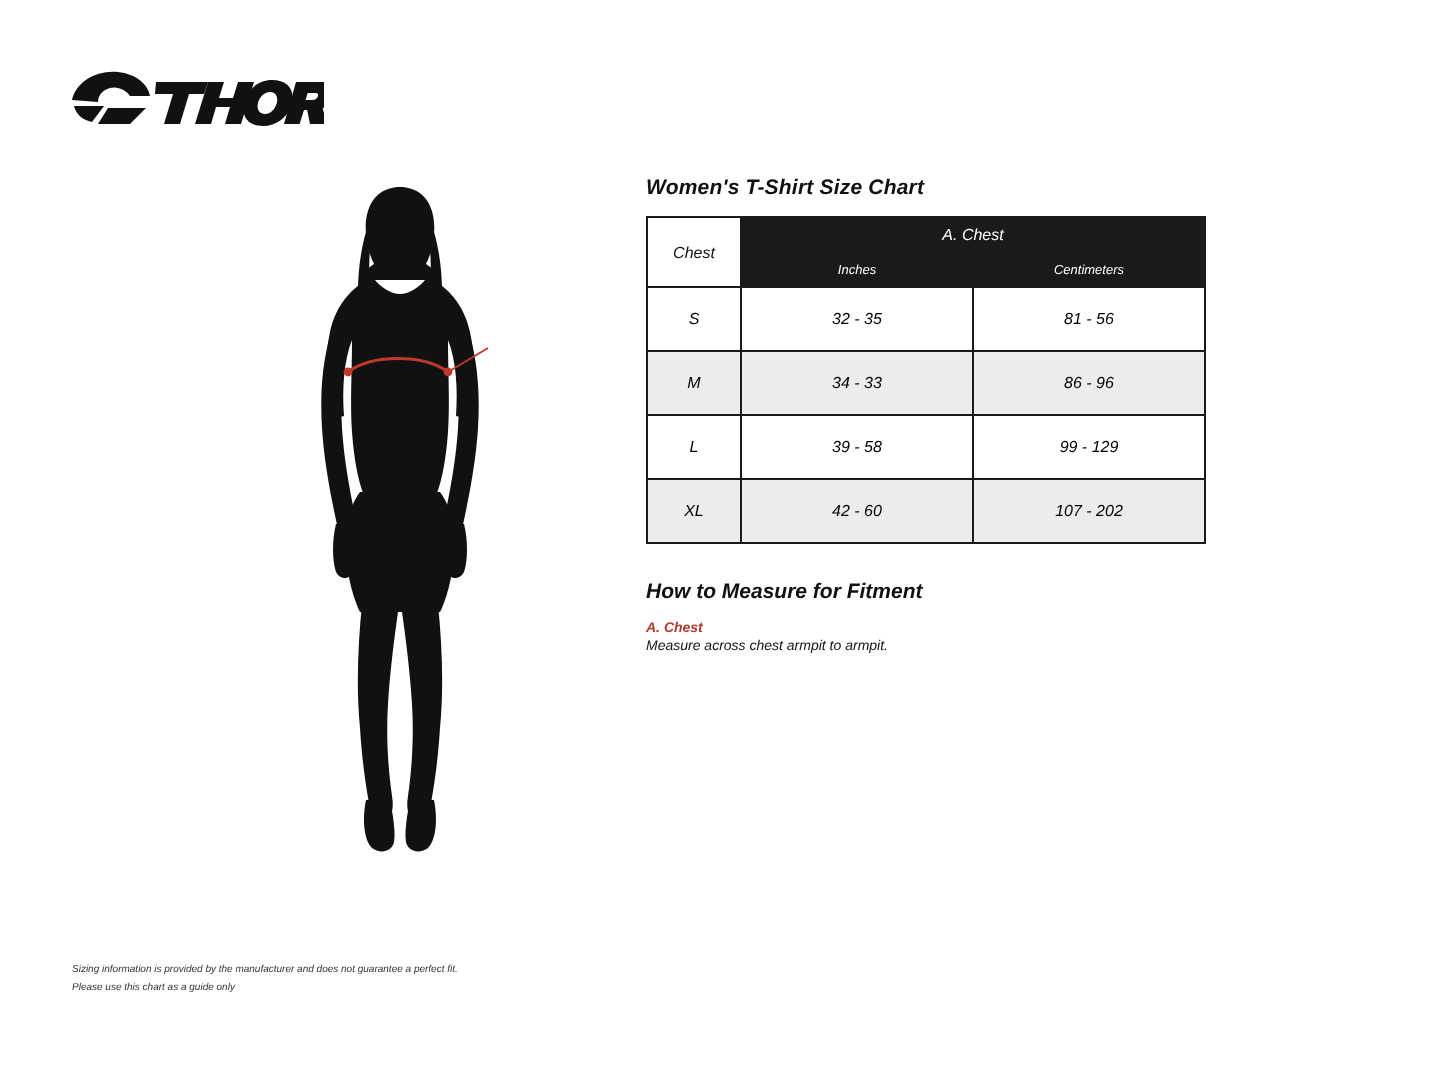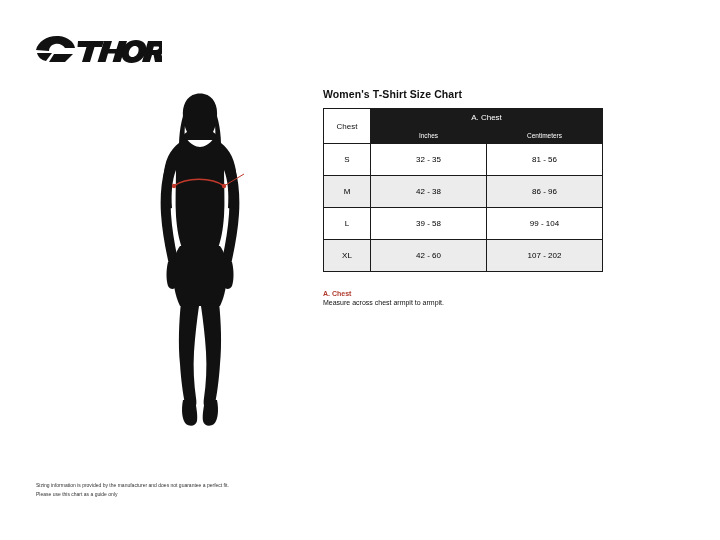--- a/index.html
+++ b/index.html
@@ -11,21 +11,21 @@
     width: 720px;
     height: 540px;
     font-family: "Liberation Sans", sans-serif;
     color: #000000;
     position: relative;
     overflow: hidden;
   }
   .page {
     position: absolute;
     left: 0; top: 0;
-    width: 612px; height: 540px;
+    width: 612px; height: 540px; font-style: italic;
   }
 
   
   .logo {
     position: absolute;
     left: 32px;
     top: 33px;
     width: 130px;
     height: 34px;
     display: flex;
@@ -228,37 +228,38 @@
           <td class="th-sub">Centimeters</td>
         </tr>
 
         <tr class="plain">
           <td class="row-size">S</td>
           <td class="row-val">32 - 35</td>
           <td class="row-val">81 - 56</td>
         </tr>
         <tr class="shade">
           <td class="row-size">M</td>
-          <td class="row-val">42 - 38</td>
+          <td class="row-val">34 - 33</td>
           <td class="row-val">86 - 96</td>
         </tr>
         <tr class="plain">
           <td class="row-size">L</td>
           <td class="row-val">39 - 58</td>
-          <td class="row-val">99 - 104</td>
+          <td class="row-val">99 - 129</td>
         </tr>
         <tr class="shade">
           <td class="row-size">XL</td>
           <td class="row-val">42 - 60</td>
           <td class="row-val">107 - 202</td>
         </tr>
       </tbody>
     </table>
 
     <div class="howto">
+      <h2 class="howto-title">How to Measure for Fitment</h2>
       <p class="howto-item-label">A. Chest</p>
       <p class="howto-item-text">Measure across chest armpit to armpit.</p>
     </div>
 
   </div>
 
   <div class="footer">
     <p>Sizing information is provided by the manufacturer and does not guarantee a perfect fit.</p>
     <p>Please use this chart as a guide only</p>
   </div>

